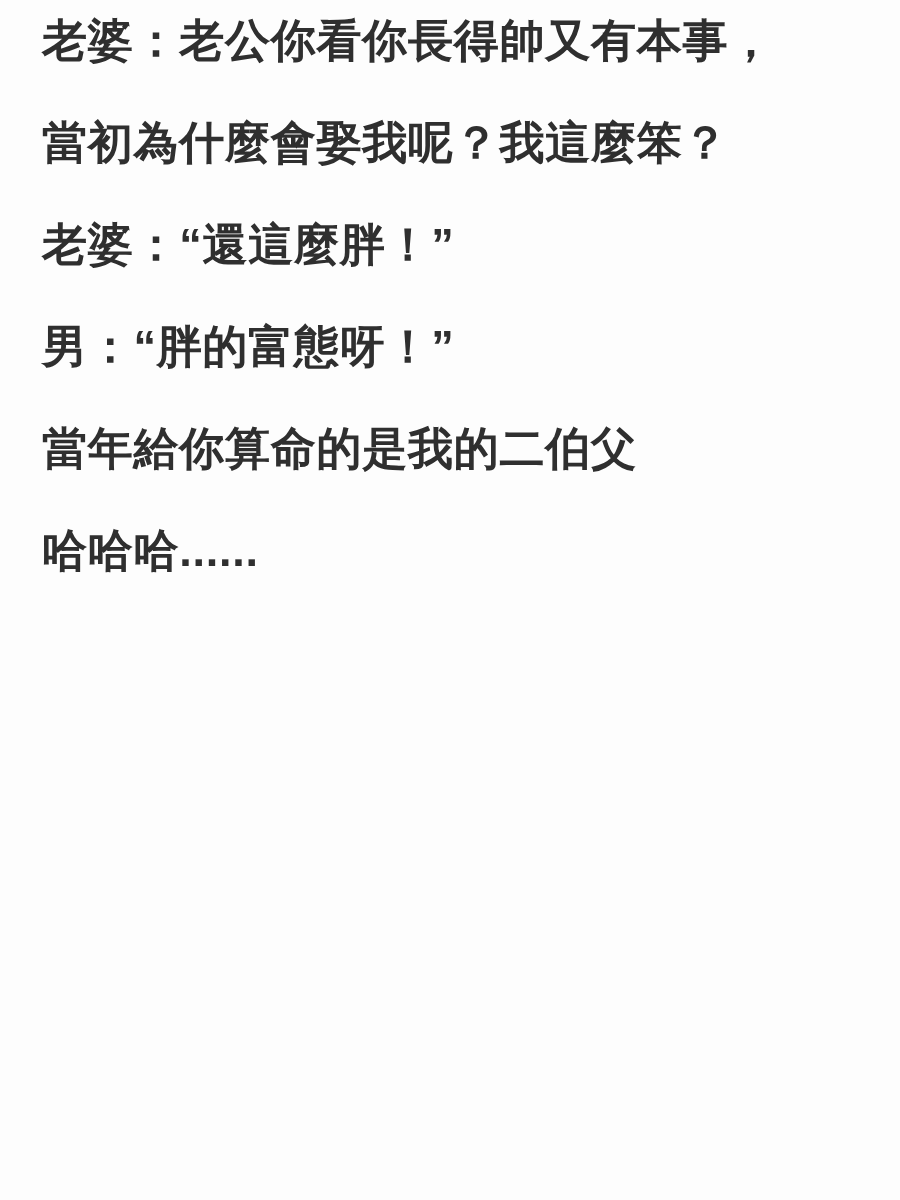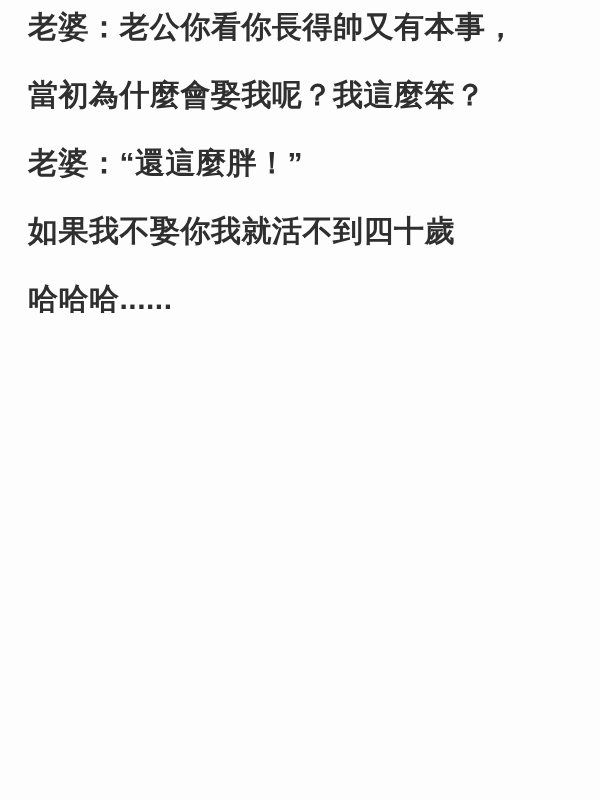--- a/index.html
+++ b/index.html
@@ -32,15 +32,16 @@
     white-space: nowrap;
   }
 </style>
 </head>
 <body>
 
 <div class="page">
   <div class="text-line">老婆：老公你看你長得帥又有本事，</div>
   <div class="text-line">當初為什麼會娶我呢？我這麼笨？</div>
   <div class="text-line">老婆：“還這麼胖！”</div>
-  <div class="text-line">如果我不娶你我就活不到四十歲</div>
+  <div class="text-line">男：“胖的富態呀！”</div>
+  <div class="text-line">當年給你算命的是我的二伯父</div>
   <div class="text-line">哈哈哈......</div>
 </div>
 
 </body></html>

